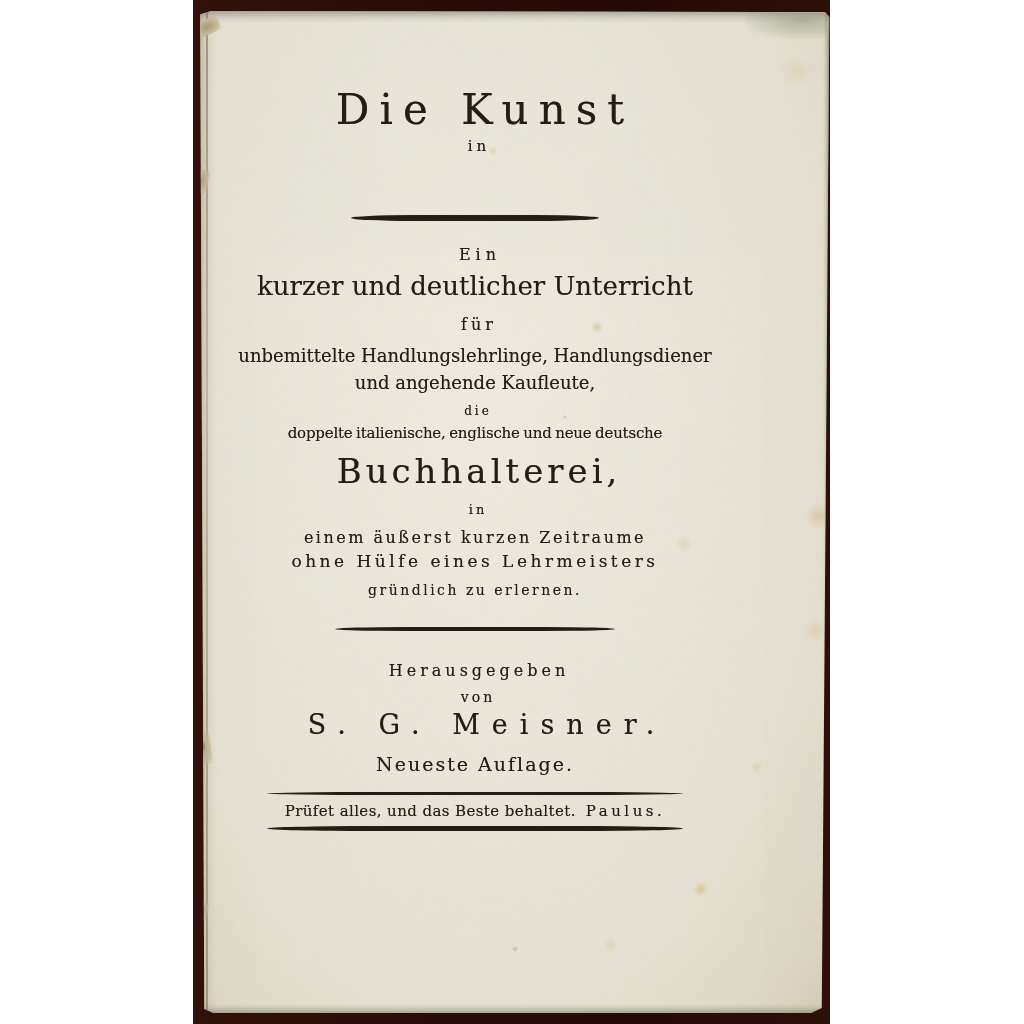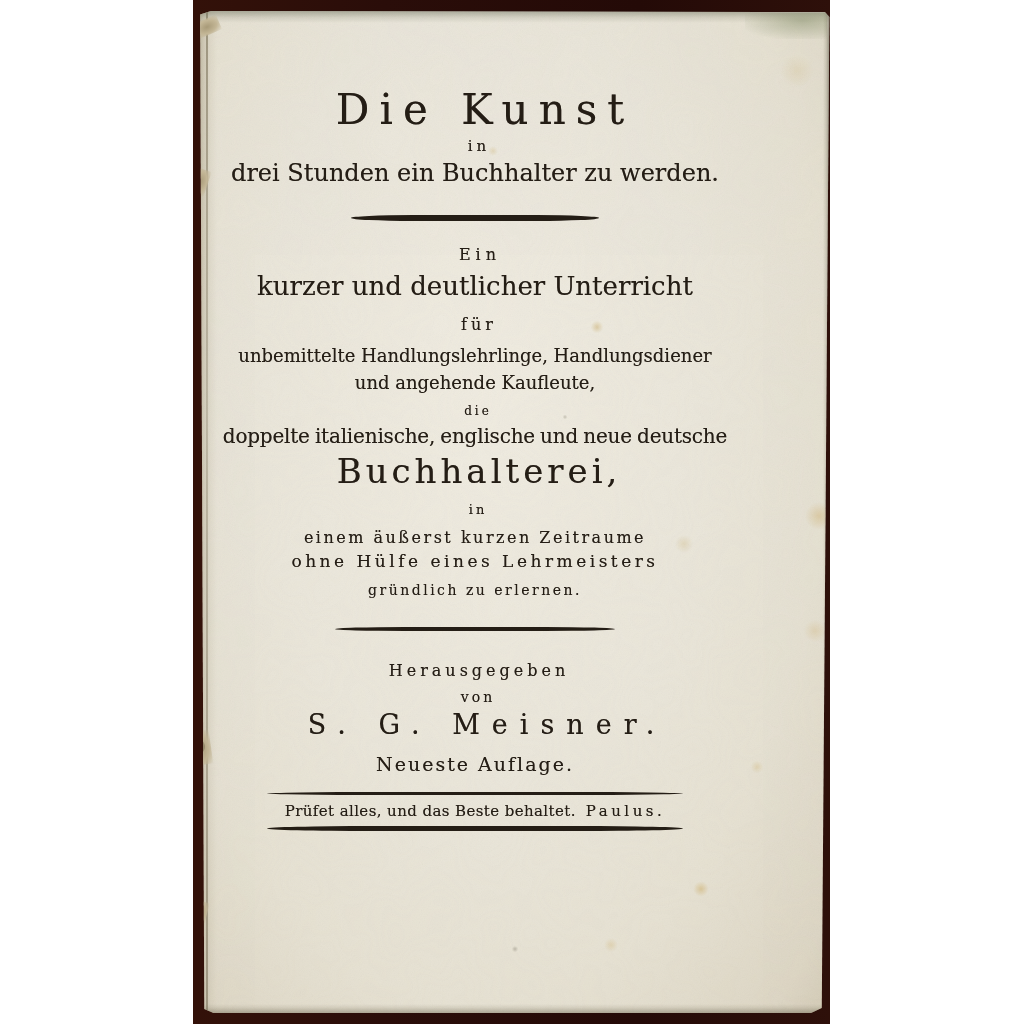--- a/index.html
+++ b/index.html
@@ -87,21 +87,21 @@
 
   .t-title     {top:78px; font-size:42px;letter-spacing:10px;padding-left:10px;}
   .t-in1       {top:128px;font-size:15px;letter-spacing:4px;padding-left:4px;}
   .t-sub       {top:150px;font-size:24px;}
   .t-ein       {top:236px;font-size:16px;letter-spacing:5px;padding-left:5px;}
   .t-main      {top:262px;font-size:26px;}
   .t-fuer      {top:306px;font-size:16px;letter-spacing:4px;padding-left:4px;}
   .t-aud1      {top:336px;font-size:18px;}
   .t-aud2      {top:363px;font-size:18px;}
   .t-die       {top:394px;font-size:12px;letter-spacing:3px;padding-left:3px;}
-  .t-subj1     {top:415px;font-size:20px;word-spacing:-1px;letter-spacing:-0.2px;}
+  .t-subj1     {top:415px;font-size:15px;word-spacing:-1px;letter-spacing:-0.2px;}
   .t-subj2     {top:443px;font-size:34px;letter-spacing:4px;padding-left:4px;}
   .t-in2       {top:492px;font-size:13px;letter-spacing:3px;padding-left:3px;}
   .t-prom1     {top:519px;font-size:16px;letter-spacing:2.5px;}
   .t-prom2     {top:542px;font-size:17px;letter-spacing:3.5px;}
   .t-prom3     {top:572px;font-size:14px;letter-spacing:2.5px;}
   .t-hrsg      {top:652px;font-size:16px;letter-spacing:4px;padding-left:4px;}
   .t-von       {top:679px;font-size:14px;letter-spacing:3px;padding-left:3px;}
   .t-name      {top:700px;font-size:27px;letter-spacing:12px;padding-left:12px;}
   .t-edition   {top:744px;font-size:19px;letter-spacing:2px;}
   .t-epigraph  {top:793px;font-size:15px;letter-spacing:0.4px;}
@@ -145,21 +145,20 @@
     <div class="foxing"></div>
 
     <div class="stitch s1"></div>
     <div class="stitch s2"></div>
     <div class="stitch s3"></div>
     <div class="stitch s4"></div>
 
     <div class="text-col">
       <div class="line t-title">Die Kunst</div>
       <div class="line t-in1">in</div>
-      <div class="line t-sub">drei Stunden ein Buchhalter zu werden.</div>
 
       <div class="rule rule1"></div>
 
       <div class="line t-ein">Ein</div>
       <div class="line t-main">kurzer und deutlicher Unterricht</div>
       <div class="line t-aud1">unbemittelte Handlungslehrlinge, Handlungsdiener</div>
       <div class="line t-fuer">für</div>
       <div class="line t-aud2">und angehende Kaufleute,</div>
       <div class="line t-die">die</div>
       <div class="line t-subj1">doppelte italienische, englische und neue deutsche</div>

